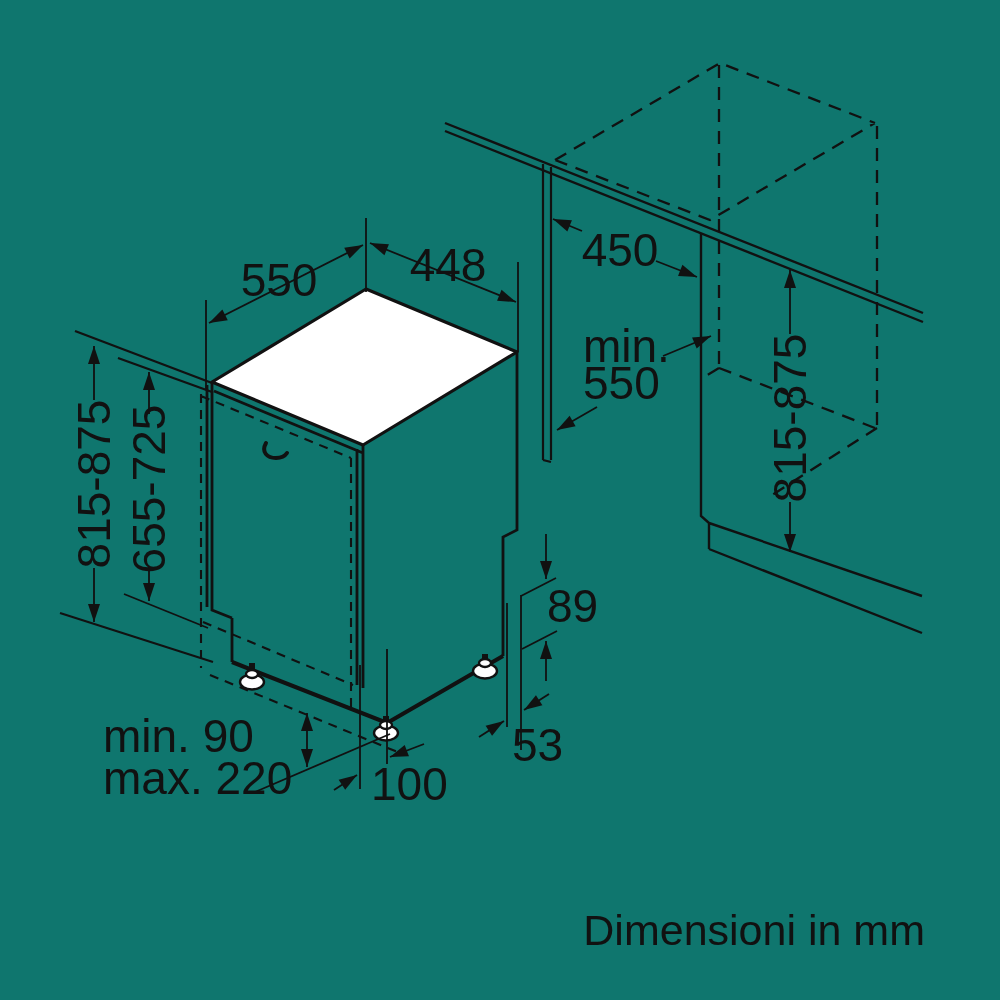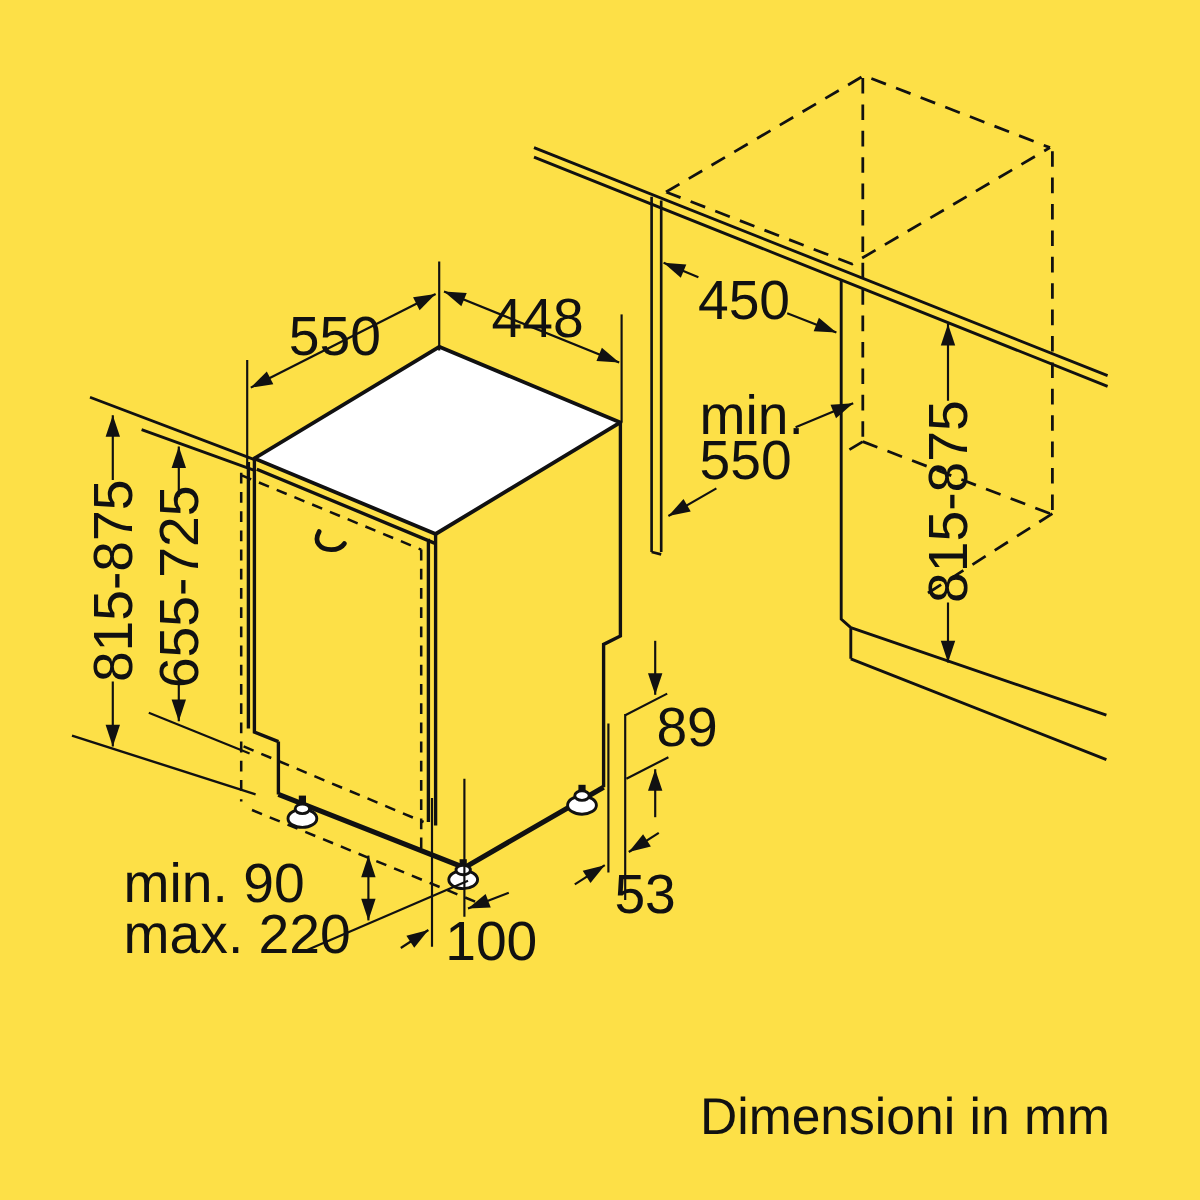--- a/index.html
+++ b/index.html
@@ -1,16 +1,16 @@
 <!DOCTYPE html>
 <html><head>
 <meta charset="utf-8">
 <style>
   html,body{margin:0;padding:0;background:#fff;}
-  .stage{position:relative;width:1000px;height:1000px;background:#fde047;overflow:hidden;}
+  .stage{position:relative;width:1000px;height:1000px;background:#0f766e;overflow:hidden;}
   svg{position:absolute;left:0;top:0;}
   text{font-family:"Liberation Sans","DejaVu Sans",sans-serif;fill:#111;}
   .dimtxt{font-size:46px;}
   .titletxt{font-size:43px;}
 </style>
 </head>
 <body>
 
 <div class="stage">
 <svg width="1000" height="1000" viewBox="0 0 1000 1000">

